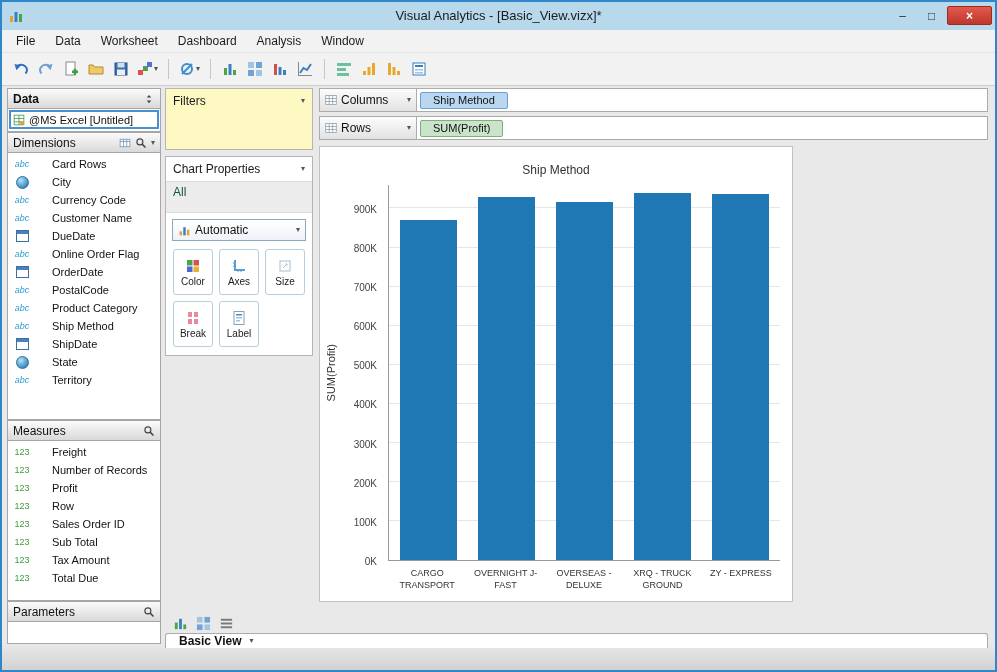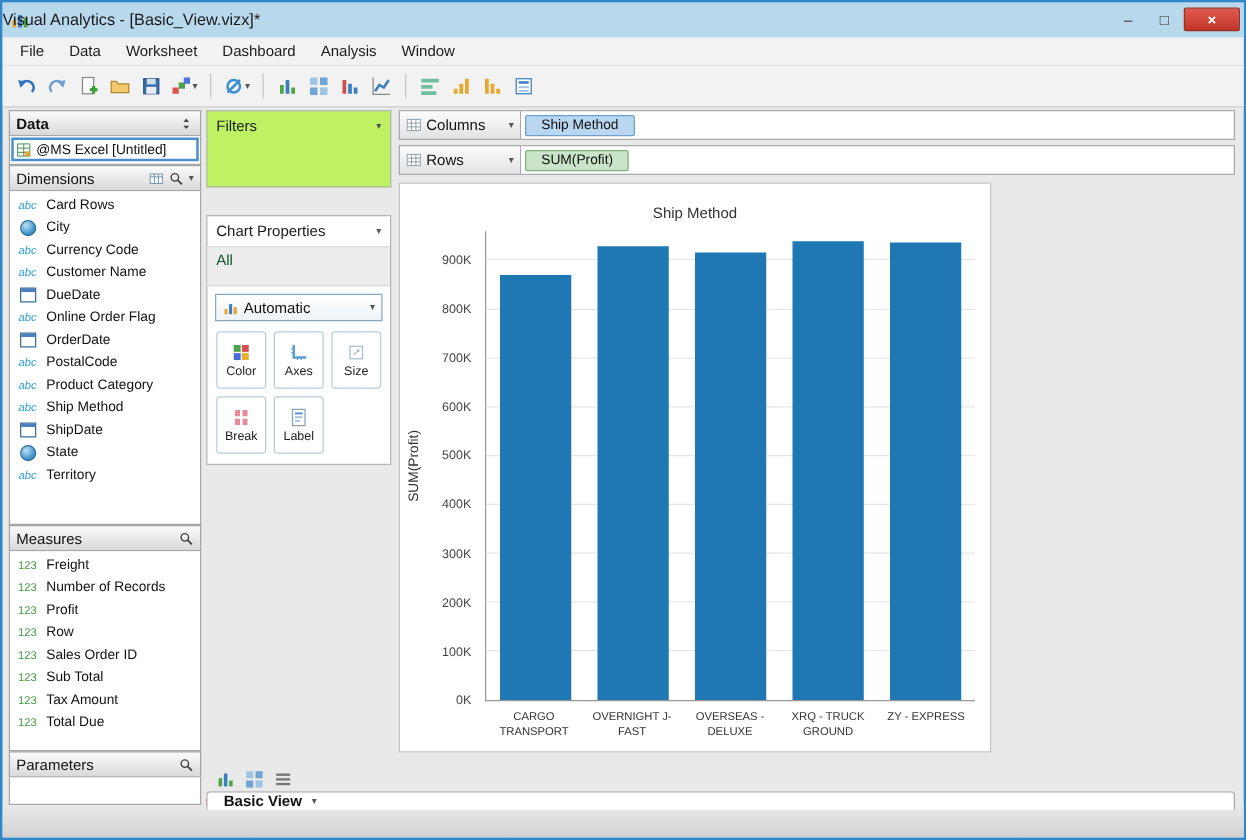--- a/index.html
+++ b/index.html
@@ -2,21 +2,21 @@
 <html><head>
 <meta charset="utf-8">
 <style>
   *{box-sizing:border-box;margin:0;padding:0;}
   body{font-family:"Liberation Sans","DejaVu Sans",sans-serif;background:#d9d9d9;width:997px;height:672px;}
   #window{position:relative;width:997px;height:672px;border:2px solid #2f86c8;background:#e9e9e9;overflow:hidden;}
 
   
   #titlebar{position:absolute;top:0;left:0;right:0;height:28px;background:#b8d8ec;}
   #app-icon{position:absolute;left:6px;top:6px;}
-  #window-title{position:absolute;left:0;right:0;top:6px;text-align:left;font-size:13px;color:#1b1b1b;}
+  #window-title{position:absolute;left:0;right:0;top:6px;text-align:center;font-size:13px;color:#1b1b1b;}
   #win-controls{position:absolute;right:3px;top:4px;display:flex;gap:2px;align-items:center;}
   .win-btn{width:27px;height:19px;display:flex;align-items:center;justify-content:center;font-size:12px;color:#333;cursor:default;}
   .win-btn.close{width:45px;background:linear-gradient(#e2594e,#c0362b);border:1px solid #992b21;color:#fff;font-weight:bold;border-radius:2px;}
 
   
   #menubar{position:absolute;top:28px;left:0;right:0;height:23px;background:#f2f2f2;border-bottom:1px solid #e3e3e3;display:flex;align-items:center;padding-left:4px;font-size:12px;color:#1b1b1b;}
   .menu-item{padding:3px 10px;}
   #toolbar{position:absolute;top:51px;left:0;right:0;height:33px;background:#f2f2f2;border-bottom:1px solid #cccccc;}
   #toolbar-icons{position:absolute;left:8px;top:4px;display:flex;align-items:center;gap:3px;}
   .tb-btn{height:24px;min-width:22px;display:flex;align-items:center;justify-content:center;gap:1px;padding:0 2px;}
@@ -33,31 +33,31 @@
   
   #left-col{position:absolute;left:5px;top:86px;width:154px;bottom:26px;display:flex;flex-direction:column;}
   .phead{flex:0 0 21px;background:linear-gradient(#fbfbfb,#d9d9d9);border:1px solid #a6a6a6;display:flex;align-items:center;gap:4px;padding:0 5px;font-size:12px;color:#111;}
   .grow{flex:1;}
   #datasource{flex:0 0 23px;background:#fff;border:1px solid #a6a6a6;border-top:none;padding:1px;}
   #datasource-inner{height:19px;border:2px solid #4a90d0;display:flex;align-items:center;gap:4px;padding:0 2px;font-size:11px;color:#111;background:#fff;}
   #datasource-inner svg{width:12px;height:12px;}
   .field-list{background:#fff;border:1px solid #a6a6a6;border-top:none;overflow:hidden;padding-top:2px;}
   #dims-list{flex:1 1 auto;}
   #measures-list{flex:0 0 160px;}
-  .field-row{height:18px;display:flex;align-items:center;gap:4px;padding:0 3px;font-size:11px;color:#111;}
+  .field-row{height:18px;display:flex;align-items:center;gap:19px;padding:0 3px;font-size:11px;color:#111;}
   .f-icon{width:22px;display:flex;align-items:center;justify-content:center;flex-shrink:0;}
   .f-icon.abc{color:#2a9fd0;font-size:9px;font-style:italic;}
   .f-icon.n123{color:#3f9b3f;font-size:9px;}
   .f-icon.globe::before{content:'';width:11px;height:11px;border-radius:50%;background:radial-gradient(circle at 35% 30%,#bfe0f0,#4a9ad0 60%,#2a6f9f);border:1px solid #2a6f9f;}
   .f-icon.date::before{content:'';width:11px;height:10px;background:linear-gradient(#4a7fc0 0 3px,#fff 3px);border:1px solid #3a6fa0;}
   #param-box{flex:0 0 22px;background:#fff;border:1px solid #a6a6a6;border-top:none;}
 
   
   #middle-col{position:absolute;left:163px;top:86px;width:148px;}
-  #filters-panel{background:#bef264;border:1px solid #b5b5b5;height:62px;margin-bottom:22px;}
+  #filters-panel{background:#fef9c3;border:1px solid #b5b5b5;height:62px;margin-bottom:6px;}
   .panel-title{height:24px;display:flex;align-items:center;gap:4px;padding:0 7px;font-size:12px;color:#1b1b1b;}
   #chart-props{background:#fff;border:1px solid #b5b5b5;height:200px;}
   #all-row{height:32px;background:#ececec;border-top:1px solid #dcdcdc;border-bottom:1px solid #dcdcdc;font-weight:normal;font-size:12px;color:#14532d;padding:3px 7px;}
   #chart-type-select{margin:6px;height:22px;border:1px solid #8aa8bf;background:linear-gradient(#ffffff,#eef3f8);display:flex;align-items:center;gap:4px;padding:0 5px;font-size:12px;color:#111;}
   #chart-type-select svg{width:13px;height:13px;}
   #props-buttons{display:flex;flex-wrap:wrap;gap:6px;padding:2px 7px;}
   .prop-btn{width:40px;height:46px;border:1px solid #b6cede;border-radius:3px;background:#fff;display:flex;flex-direction:column;align-items:center;justify-content:center;gap:2px;font-size:10px;color:#222;text-align:right;}
   .prop-btn svg{width:16px;height:16px;}
 
   

